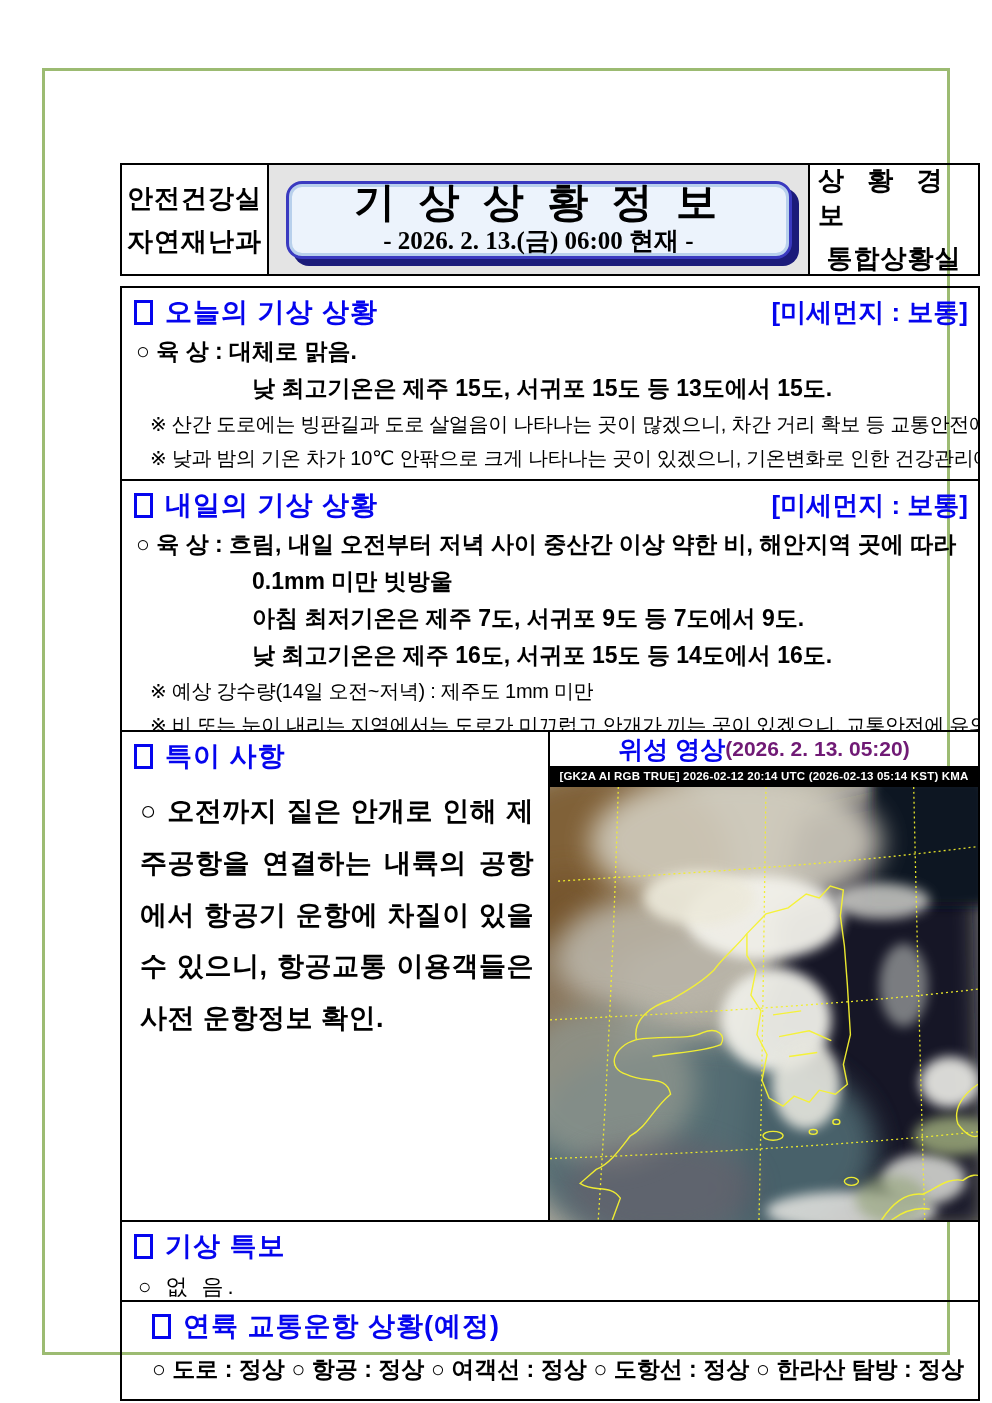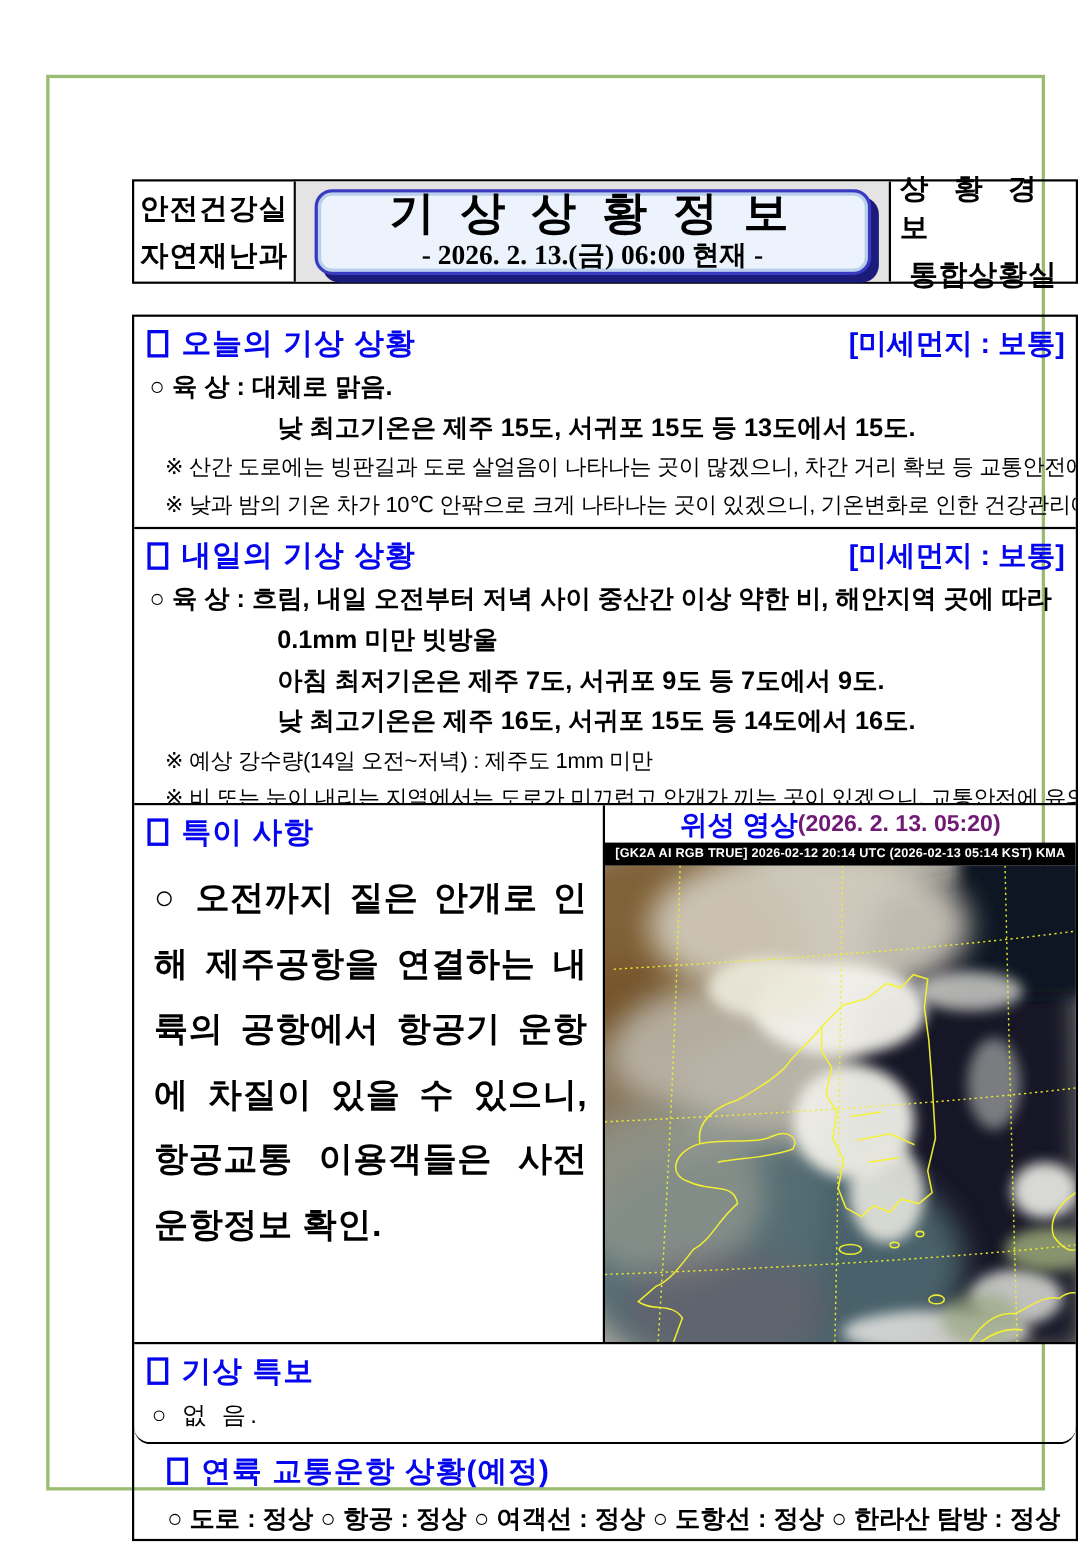--- a/index.html
+++ b/index.html
@@ -8,21 +8,21 @@
     position:relative; width:992px; height:1403px; background:#fff;
     font-family:"Liberation Sans","DejaVu Sans",sans-serif; color:#000;
   }
   .green-frame {
     position:absolute; left:42px; top:68px; width:908px; height:1287px;
     border:3px solid #9cbb72; background:#fff;
   }
 
   
   .header-table {
-    position:absolute; left:75px; top:92px; width:860px; height:95px;
+    position:absolute; left:75px; top:92px; width:860px; height:113px;
     border:2px solid #000; display:flex;
   }
   .h-left {
     width:147px; border-right:2px solid #000; display:flex; flex-direction:column;
     align-items:center; justify-content:center; gap:8px;
     font-size:26px; font-weight:800; letter-spacing:1px;
   }
   .h-center {
     flex:1; background:#e4e4e4; border-right:2px solid #000;
     display:flex; align-items:center; justify-content:center;
@@ -45,39 +45,39 @@
   
   .main-table {
     position:absolute; left:75px; top:215px; width:860px; height:1115px;
     border:2px solid #000; display:flex; flex-direction:column;
   }
   .row { overflow:hidden; }
   .row-b { border-bottom:2px solid #000; }
   .row1 { height:193px; }
   .row2 { height:251px; }
   .row3 { height:490px; display:flex; }
-  .row4 { height:91px;border-radius:15px; }
+  .row4 { height:80px; }
   .row5 { flex:1;padding-left:18px; }
 
   .sec-head { display:flex; align-items:center; padding:6px 10px 0 12px; }
   .sq {
     width:19px; height:25px; border:3px solid #0505ee; display:inline-block;
     flex:0 0 auto; margin-right:12px; background:#fff;
   }
   .sec-title { color:#0505ee; font-weight:800; font-size:27px; letter-spacing:1px; white-space:nowrap; }
   .dust { margin-left:auto; color:#0505ee; font-weight:800; font-size:26px; white-space:nowrap; }
 
   .b-line { font-size:23px; font-weight:700; margin:6px 0 0 14px; white-space:nowrap; }
   .ind    { margin-left:130px; }
   .note   { font-size:20px; font-weight:400; margin:7px 0 0 28px; white-space:nowrap; letter-spacing:-0.3px; }
 
   
   .cell-special { width:428px; border-right:2px solid #000; }
   .special-body {
-    font-size:31px; font-weight:700; margin:12px 14px 0 18px;
+    font-size:27px; font-weight:700; margin:12px 14px 0 18px;
     text-align:justify; line-height:1.92; letter-spacing:0.5px;
   }
   .cell-sat { flex:1; display:flex; flex-direction:column; }
   .sat-title-row { height:34px; display:flex; align-items:center; justify-content:center; white-space:nowrap; }
   .sat-title { color:#0505ee; font-weight:800; font-size:25px; }
   .sat-date  { color:#701a75; font-weight:800; font-size:21px; }
   .sat-caption {
     background:#000; color:#fff; font-size:11.5px; font-weight:600;
     text-align:center; height:21px; line-height:21px; letter-spacing:0.2px; white-space:nowrap;
   }

